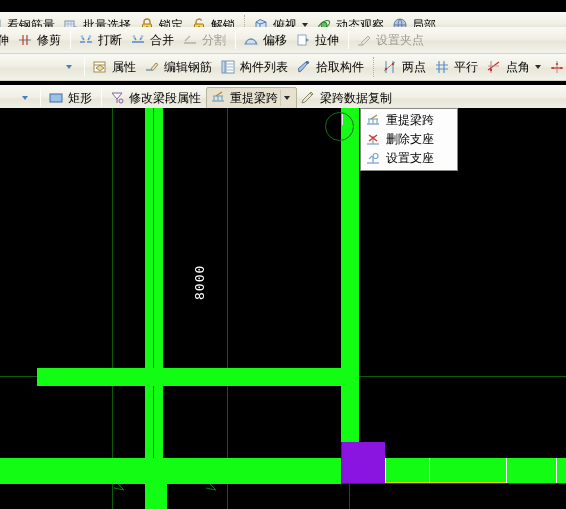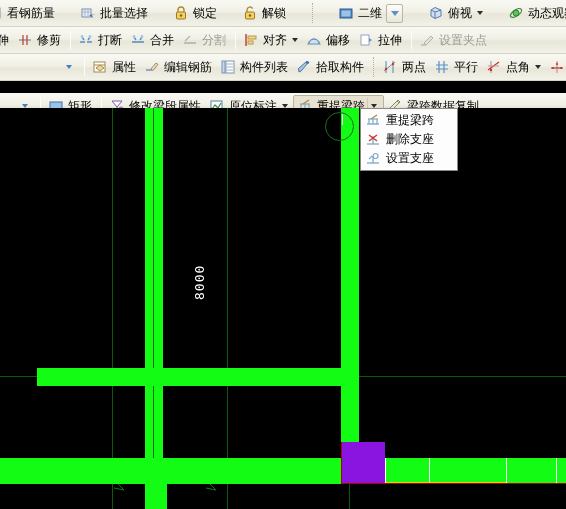--- a/index.html
+++ b/index.html
@@ -12,24 +12,24 @@
   #app { position: relative; width: 566px; height: 509px; overflow: hidden; }
 
   
   .toolbar {
     position: absolute; left: 0; width: 566px; height: 27px;
     background: linear-gradient(to bottom, #f9f9f4 0%, #f1f0e6 45%, #e8e6d8 55%, #f3f2ea 100%);
     border-bottom: 1px solid #d6d3c0;
     display: flex; align-items: center;
     white-space: nowrap; overflow: hidden;
   }
-  .tb1 { top: 0; gap: 17px; }
+  .tb1 { top: 12px; }
   .tb2 { top: 27px; }
   .tb3 { top: 54px; }
-  .tb4 { top: 93px; }
+  .tb4 { top: 85px; }
 
   .tb-item {
     display: inline-flex; align-items: center;
     height: 22px; padding: 0 3px;
     font-size: 12px; color: #000;
     line-height: 22px;
     cursor: default;
     flex: 0 0 auto;
   }
   .tb-item.disabled { color: #9a9a94; font-family: Liberation Serif, serif; }
@@ -190,30 +190,20 @@
           <rect x="3.5" y="7" width="9" height="7" rx="1" fill="#f6cf5e" stroke="#9a7a24"></rect>
           <circle cx="8" cy="10.5" r="1.2" fill="#7d6218"></circle>
         </svg>
       </span>
       <span class="lbl">解锁</span>
     </div>
     <span class="sep"></span>
     <div class="tb-item">
       <span class="ico">
         <svg width="16" height="16" viewBox="0 0 16 16">
-          <rect x="2" y="4" width="12" height="9" fill="#4f86c6" stroke="#2f5c92"></rect>
-          <rect x="3.5" y="5.5" width="9" height="6" fill="#9cc2e8"></rect>
-        </svg>
-      </span>
-      <span class="lbl">二维</span>
-      <span class="combo-arrow"></span>
-    </div>
-    <div class="tb-item">
-      <span class="ico">
-        <svg width="16" height="16" viewBox="0 0 16 16">
           <path d="M3 5l4-2.5L13 5v6l-6 2.5L3 11z" fill="#cfe0f2" stroke="#5b7fa8"></path>
           <path d="M3 5l4 2 6-2M7 7v6.5" stroke="#5b7fa8" fill="none"></path>
         </svg>
       </span>
       <span class="lbl">俯视</span>
       <span class="arrow"></span>
     </div>
     <div class="tb-item">
       <span class="ico">
         <svg width="16" height="16" viewBox="0 0 16 16">
@@ -273,31 +263,20 @@
     <div class="tb-item disabled">
       <span class="ico">
         <svg width="16" height="16" viewBox="0 0 16 16">
           <path d="M2 11h12" stroke="#b3b3ad" stroke-width="1.6"></path>
           <path d="M3 9l5-5" stroke="#b3b3ad" stroke-width="1.3"></path>
         </svg>
       </span>
       <span class="lbl">分割</span>
     </div>
     <span class="sep-solid"></span>
-    <div class="tb-item">
-      <span class="ico">
-        <svg width="16" height="16" viewBox="0 0 16 16">
-          <path d="M3 2v12" stroke="#c0392b" stroke-width="1.4"></path>
-          <rect x="5" y="4" width="8" height="3" fill="#f0d78f" stroke="#b59a46"></rect>
-          <rect x="5" y="9" width="5" height="3" fill="#f0d78f" stroke="#b59a46"></rect>
-        </svg>
-      </span>
-      <span class="lbl">对齐</span>
-      <span class="arrow"></span>
-    </div>
     <div class="tb-item">
       <span class="ico">
         <svg width="16" height="16" viewBox="0 0 16 16">
           <path d="M3 12a5 5 0 0110 0z" fill="#cfe0f2" stroke="#6b8eb8"></path>
           <path d="M2 13a6 6 0 0112 0" fill="none" stroke="#6b8eb8"></path>
         </svg>
       </span>
       <span class="lbl">偏移</span>
     </div>
     <div class="tb-item">
@@ -425,30 +404,20 @@
     <span class="sep-solid"></span>
     <div class="tb-item">
       <span class="ico">
         <svg width="16" height="16" viewBox="0 0 16 16">
           <path d="M3 3h10l-5 6z" fill="#fff" stroke="#7f5fa8"></path>
           <path d="M8 9v4" stroke="#7f5fa8"></path>
           <circle cx="12" cy="11" r="2" fill="none" stroke="#7f5fa8"></circle>
         </svg>
       </span>
       <span class="lbl">修改梁段属性</span>
-    </div>
-    <div class="tb-item">
-      <span class="ico">
-        <svg width="16" height="16" viewBox="0 0 16 16">
-          <rect x="2" y="3" width="11" height="10" fill="#fff" stroke="#5b7fa8"></rect>
-          <path d="M3 11l3-4 3 3 3-5" stroke="#3f8f3f" fill="none" stroke-width="1.2"></path>
-        </svg>
-      </span>
-      <span class="lbl">原位标注</span>
-      <span class="arrow"></span>
     </div>
     <div class="tb-item pressed">
       <span class="ico">
         <svg width="16" height="16" viewBox="0 0 16 16">
           <path d="M2 11h12" stroke="#7fa8c9" stroke-width="1.4"></path>
           <path d="M4 11V6M8 11V6M12 11V6" stroke="#7fa8c9" stroke-width="1.2"></path>
           <path d="M3 6h10" stroke="#7fa8c9" stroke-width="1.2"></path>
           <path d="M6 6l6-4" stroke="#b58a3a" stroke-width="1.3"></path>
         </svg>
       </span>

